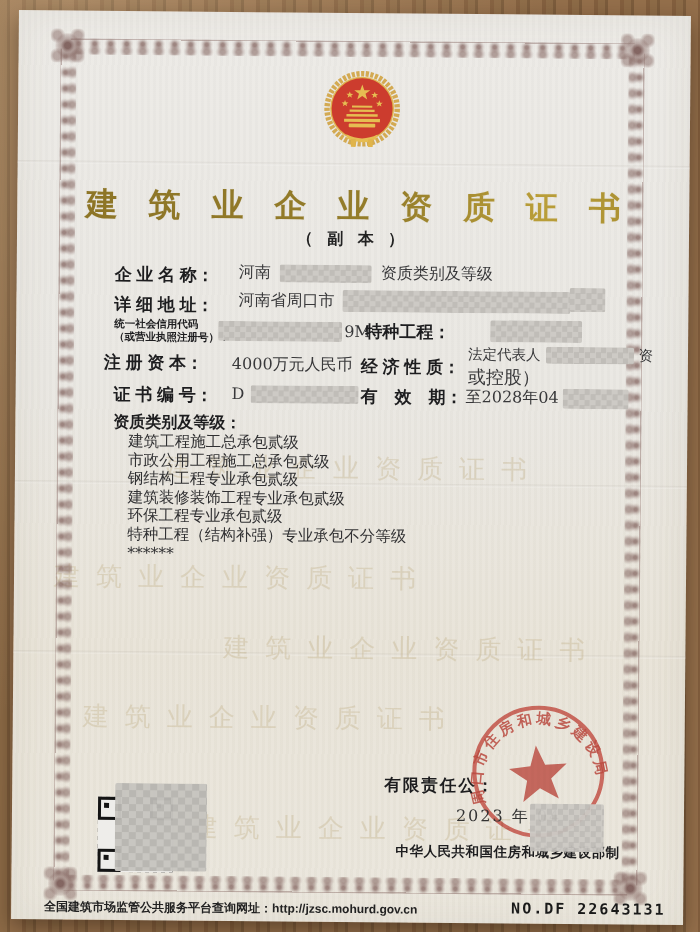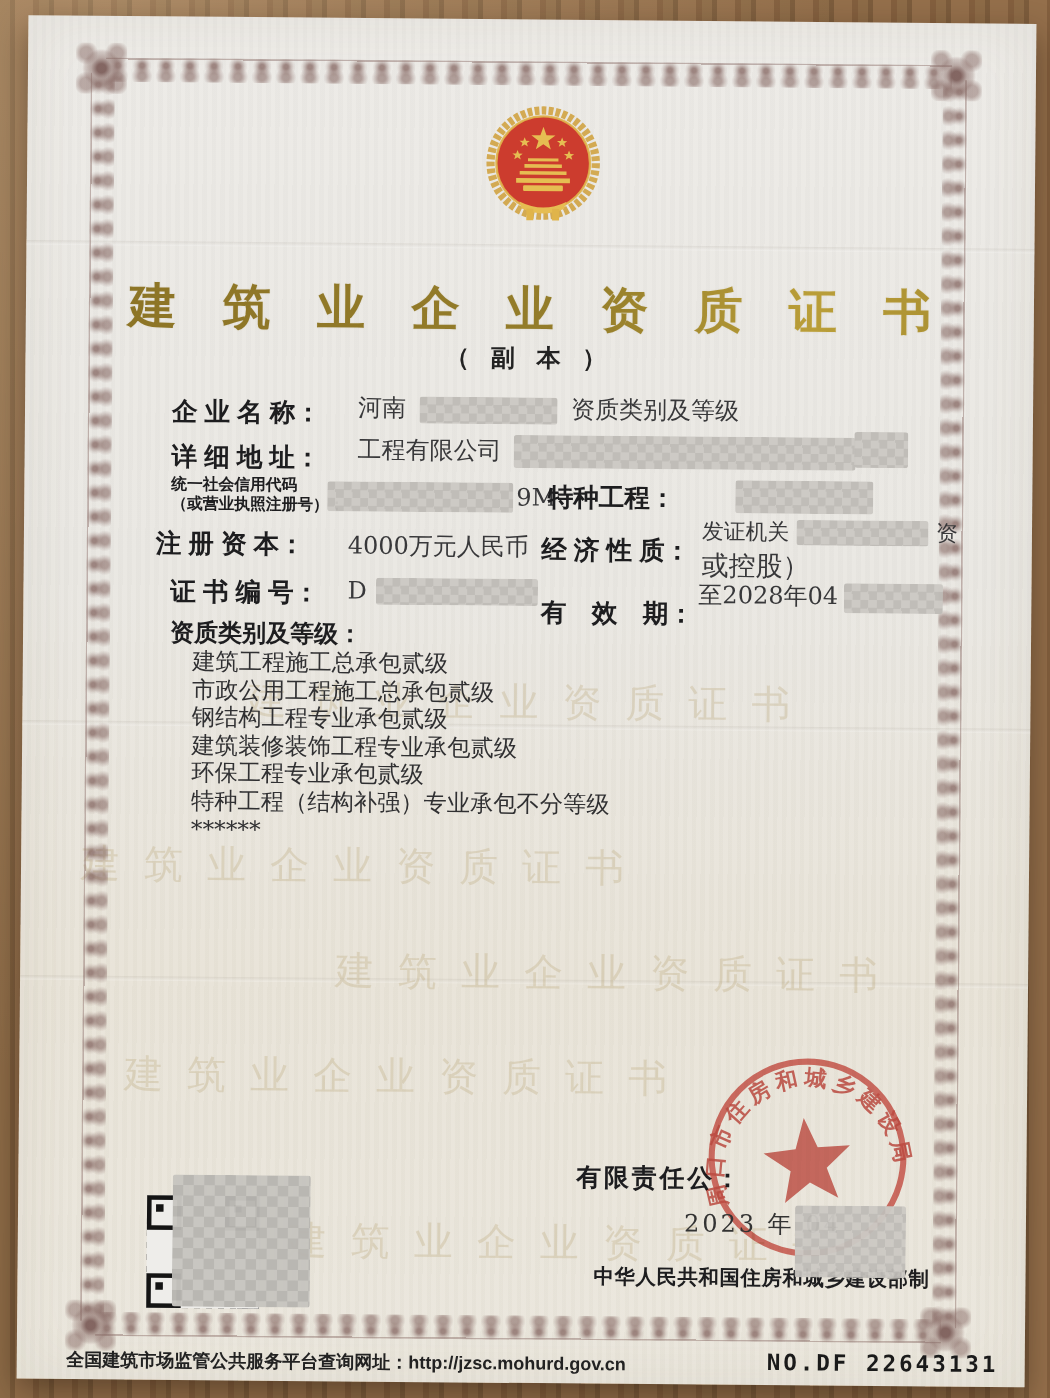--- a/index.html
+++ b/index.html
@@ -145,50 +145,50 @@
 
   <div class="lab" style="left:98px;top:252px;">企 业 名 称：</div>
   <div class="val" style="left:222px;top:250px;">
     <span>河南</span>
     <span class="blur gap" style="width:92px;height:18px;margin:0 9px;"></span>
     <span>资质类别及等级</span>
   </div>
 
   <div class="lab" style="left:98px;top:282px;">详 细 地 址：</div>
   <div class="val" style="left:222px;top:277px;">
-    <span>工程有限公司</span>
+    <span>河南省周口市</span>
     <span class="blur gap" style="width:228px;height:22px;margin-left:8px;"></span>
   </div>
   <div class="blur abs" style="left:553px;top:273px;width:36px;height:24px;"></div>
 
   <div class="lab small" style="left:98px;top:306px;">
     <span style="display:block;">统一社会信用代码</span>
     <span style="display:block;">（或营业执照注册号）：</span>
   </div>
   <div class="blur abs" style="left:202px;top:309px;width:124px;height:20px;"></div>
   <div class="val" style="left:328px;top:309px;">9M</div>
   <div class="lab" style="left:349px;top:307px;">特种工程：</div>
   <div class="blur abs" style="left:474px;top:306px;width:92px;height:22px;"></div>
 
   <div class="lab" style="left:88px;top:340px;">注 册 资 本：</div>
   <div class="val" style="left:216px;top:342px;">4000万元人民币</div>
   <div class="lab" style="left:345px;top:342px;">经 济 性 质：</div>
   <div class="val" style="left:452px;top:331px;font-size:14.5px;">
-    <span>发证机关</span>
+    <span>法定代表人</span>
     <span class="blur gap" style="width:88px;height:17px;margin:0 5px;"></span>
     <span>资</span>
   </div>
   <div class="val" style="left:452px;top:351px;font-size:18px;">或控股）</div>
 
   <div class="lab" style="left:98px;top:372px;">证 书 编 号：</div>
   <div class="val" style="left:216px;top:372px;">
     <span>D</span>
     <span class="blur gap" style="width:108px;height:18px;margin-left:6px;"></span>
   </div>
-  <div class="lab" style="left:345px;top:384px;">有　效　期：</div>
+  <div class="lab" style="left:345px;top:372px;">有　效　期：</div>
   <div class="val" style="left:450px;top:373px;">
     <span>至2028年04</span>
     <span class="blur gap" style="width:66px;height:20px;margin-left:4px;"></span>
   </div>
 
   <div class="qhead">资质类别及等级：</div>
   <div class="quals">
     <div>建筑工程施工总承包贰级</div>
     <div>市政公用工程施工总承包贰级</div>
     <div>钢结构工程专业承包贰级</div>

